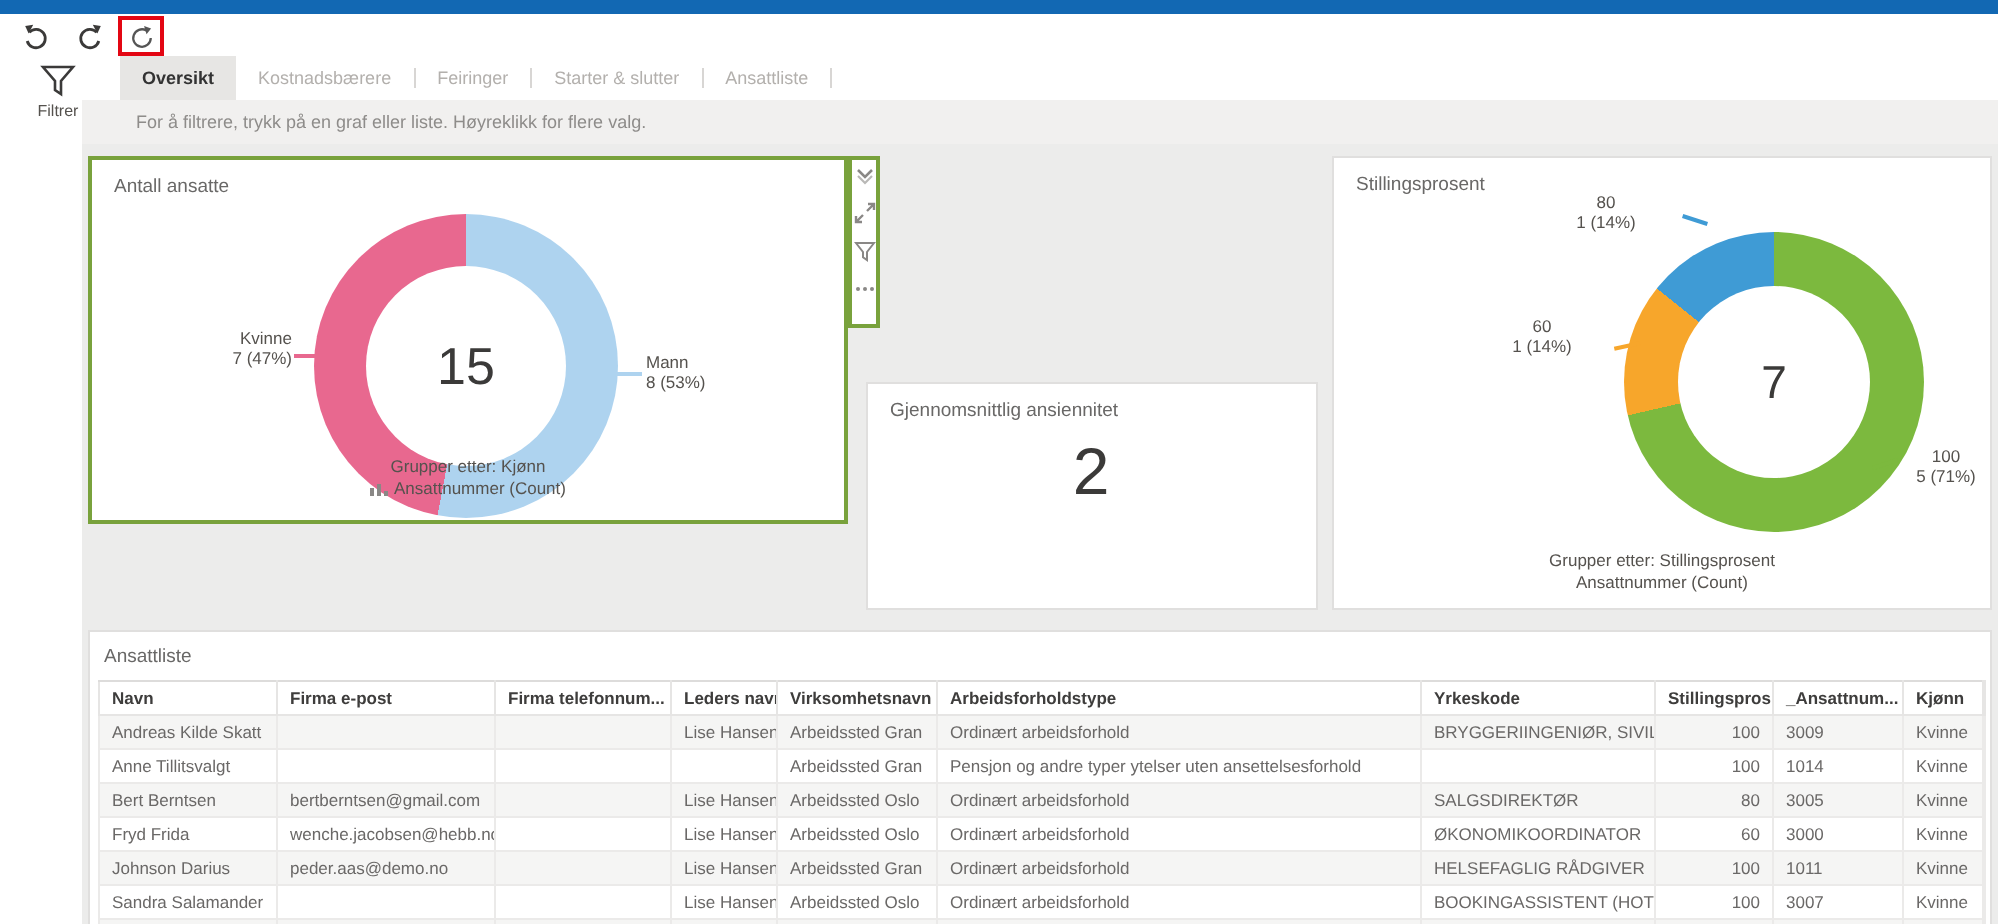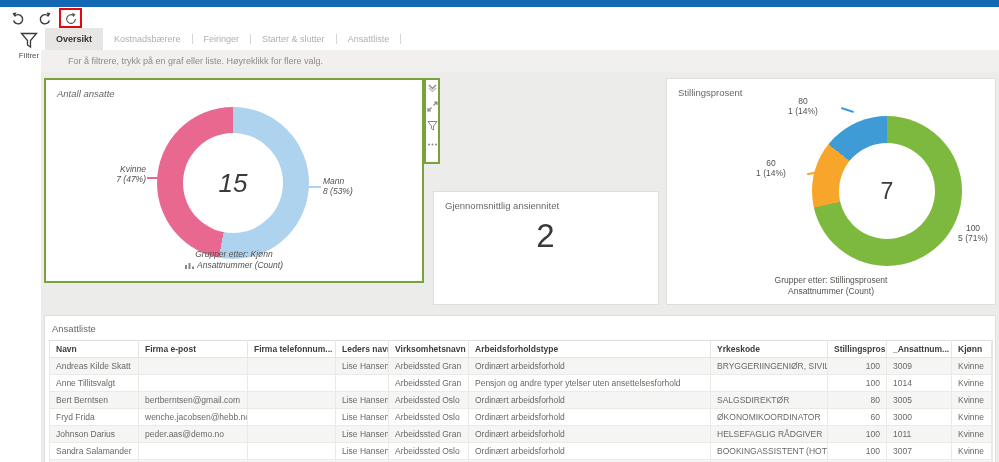--- a/index.html
+++ b/index.html
@@ -18,21 +18,21 @@
   .undo { left:10px; }
   .redo { left:37px; }
   .reset-wrap { position:absolute; left:59px; top:1px; width:23px; height:20px; border:2px solid #e30613; }
   .reset { position:absolute; left:3px; top:2px; width:14px; height:14px; color:#555; }
   .reset svg { width:100%; height:100%; display:block; }
   
   .filter-rail { position:absolute; left:0; top:29px; width:58px; bottom:0; background:#fff; }
   .funnel-icon { display:block; margin:3px auto 0 auto; width:18px; height:17px; }
   .filter-label { display:block; text-align:center; font-size:8px; color:#55524e; margin-top:2px; }
   
-  .tabs { position:absolute; left:42px; top:28px; right:0; height:22px; background:#fff; display:flex; align-items:stretch; }
+  .tabs { position:absolute; left:57px; top:28px; right:0; height:22px; background:#fff; display:flex; align-items:stretch; }
   .tab { font-size:9px; line-height:22px; padding:0 11px; color:#b3b0ad; cursor:pointer; white-space:nowrap; }
   .tab.active { background:#e7e6e4; color:#333; font-weight:bold; margin-left:3px; }
   .tab-sep { width:1px; height:10px; background:#d8d6d4; align-self:center; }
   
   .info-bar { position:absolute; left:41px; top:50px; right:0; height:22px; background:#f1f0ef;
               font-size:9px; color:#8e8c8a; line-height:22px; padding-left:27px; }
   
   .dash { position:absolute; left:41px; top:72px; right:0; bottom:0; background:#ececeb; }
   .card { position:absolute; background:#fff; border:1px solid #e0dfde; }
   .card-title { font-size:9.5px; color:#696867; padding:8px 0 0 11px; }
@@ -112,21 +112,21 @@
     <div class="tab">Starter &amp; slutter</div>
     <div class="tab-sep"></div>
     <div class="tab">Ansattliste</div>
     <div class="tab-sep"></div>
   </div>
 
 <div class="info-bar">For å filtrere, trykk på en graf eller liste. Høyreklikk for flere valg.</div>
 
 <div class="dash">
 
-  <div class="card selected" style="left:3px; top:6px; width:380px; height:205px;font-style:italic;">
+  <div class="card selected" style="left:3px; top:6px; width:380px; height:184px;">
     <div class="card-title">Antall ansatte</div>
     <div class="donut donut1" style="background: conic-gradient(rgb(174, 211, 239) 0deg, rgb(174, 211, 239) 190.8deg, rgb(232, 104, 143) 190.8deg, rgb(232, 104, 143) 360deg);">
       <div class="hole">
           <span>15</span>
         </div>
     </div>
     <div class="pie-label rgt" style="left:8px; top:84px; width:92px;">
       <div>Kvinne</div>
       <div>7 (47%)</div>
     </div>

